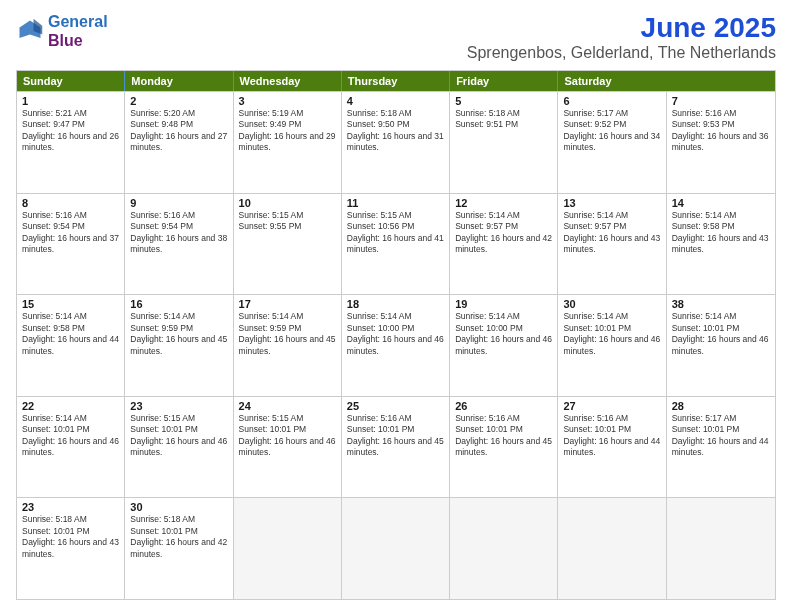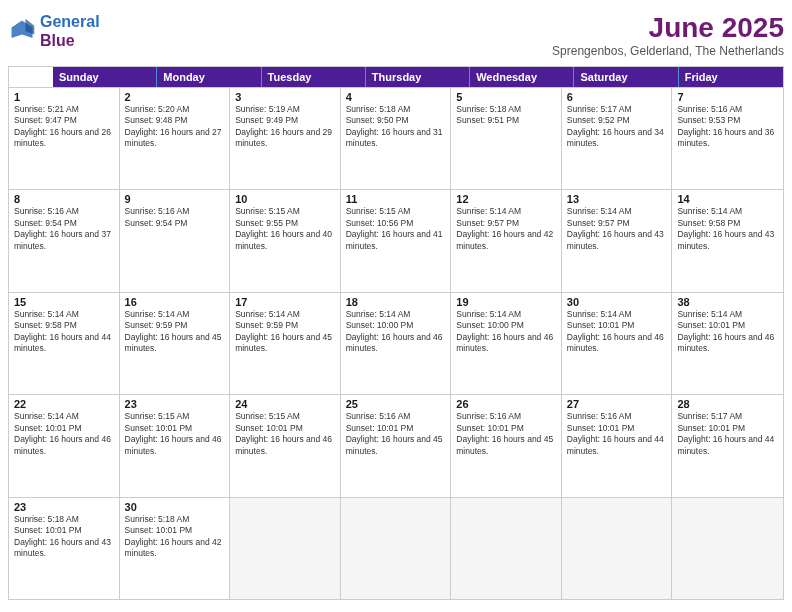--- a/index.html
+++ b/index.html
@@ -6,21 +6,21 @@
     body {
       width: 792px;
       height: 612px;
       font-family: Arial, sans-serif;
       background: #fff;
       overflow: hidden;
     }
     .page {
       width: 792px;
       height: 612px;
-      padding: 12px 8px;
+      padding: 12px 16px;
       display: flex;
       flex-direction: column;
     }
     .header {
       display: flex;
       justify-content: space-between;
       align-items: flex-start;
       margin-bottom: 8px;
     }
     .logo {
@@ -40,37 +40,36 @@
     .logo-icon {
       width: 28px;
       height: 28px;
     }
     .title-block {
       text-align: right;
     }
     .month-year {
       font-size: 28px;
       font-weight: bold;
-      color: #701a75;
+      color: #1d4ed8;
     }
     .location {
-      font-size: 12px;
+      font-size: 16px;
       color: #555;
     }
     .calendar {
       flex: 1;
       display: flex;
       flex-direction: column;
       border: 1px solid #ccc;
     }
     .cal-header {
       display: grid;
       grid-template-columns: repeat(7, 1fr);
-      background: #4c1d95;
-      margin-left: 44px;
+      background: #4d7c0f;
     }
     .cal-header-cell {
       color: #fff;
       font-size: 11px;
       font-weight: bold;
       padding: 4px 6px;
       text-align: left;
       border-right: 1px solid #4a8fd0;
     }
     .cal-header-cell:last-child { border-right: none; }
@@ -126,25 +125,24 @@
     <div class="title-block">
       <div class="month-year">June 2025</div>
       <div class="location">Sprengenbos, Gelderland, The Netherlands</div>
     </div>
   </div>
 
   <div class="calendar">
     <div class="cal-header">
       <div class="cal-header-cell">Sunday</div>
       <div class="cal-header-cell">Monday</div>
-      <div class="cal-header-cell">Tuesday</div>
+      <div class="cal-header-cell">Wednesday</div>
       <div class="cal-header-cell">Thursday</div>
-      <div class="cal-header-cell">Wednesday</div>
+      <div class="cal-header-cell">Friday</div>
       <div class="cal-header-cell">Saturday</div>
-      <div class="cal-header-cell">Friday</div>
     </div>
     <div class="cal-body">
 
       <div class="cal-row">
         <div class="cal-cell">
           <span class="day-num">1</span>
           <span class="cell-line">Sunrise: 5:21 AM</span>
           <span class="cell-line">Sunset: 9:47 PM</span>
           <span class="cell-line">Daylight: 16 hours and 26 minutes.</span>
         </div>
@@ -189,26 +187,26 @@
         <div class="cal-cell">
           <span class="day-num">8</span>
           <span class="cell-line">Sunrise: 5:16 AM</span>
           <span class="cell-line">Sunset: 9:54 PM</span>
           <span class="cell-line">Daylight: 16 hours and 37 minutes.</span>
         </div>
         <div class="cal-cell">
           <span class="day-num">9</span>
           <span class="cell-line">Sunrise: 5:16 AM</span>
           <span class="cell-line">Sunset: 9:54 PM</span>
+          <span class="cell-line">Daylight: 16 hours and 38 minutes.</span>
         </div>
         <div class="cal-cell">
           <span class="day-num">10</span>
           <span class="cell-line">Sunrise: 5:15 AM</span>
           <span class="cell-line">Sunset: 9:55 PM</span>
-          <span class="cell-line">Daylight: 16 hours and 40 minutes.</span>
         </div>
         <div class="cal-cell">
           <span class="day-num">11</span>
           <span class="cell-line">Sunrise: 5:15 AM</span>
           <span class="cell-line">Sunset: 10:56 PM</span>
           <span class="cell-line">Daylight: 16 hours and 41 minutes.</span>
         </div>
         <div class="cal-cell">
           <span class="day-num">12</span>
           <span class="cell-line">Sunrise: 5:14 AM</span>

